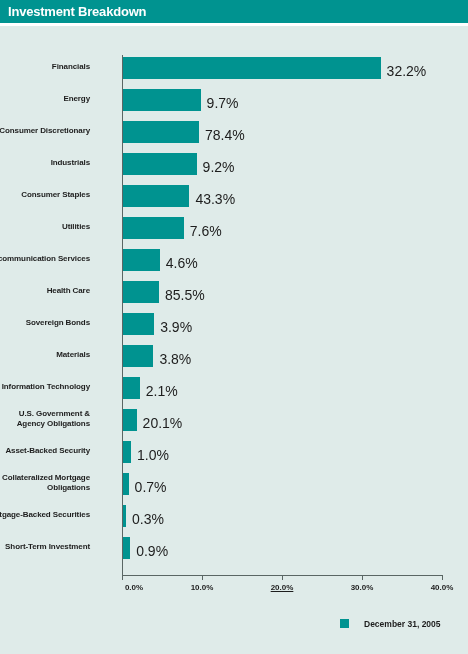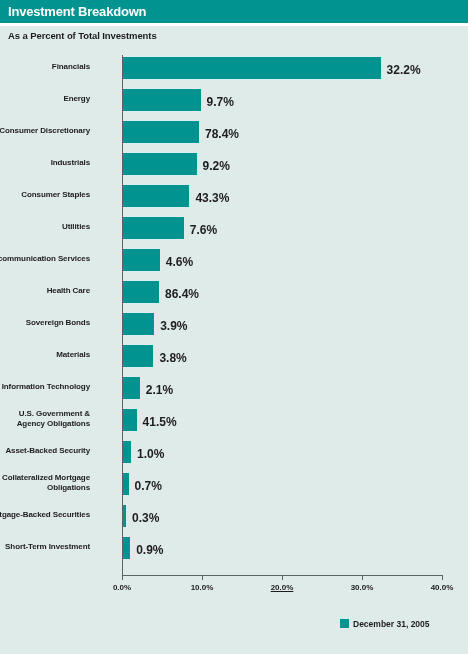--- a/index.html
+++ b/index.html
@@ -73,40 +73,40 @@
   }
   
   .row { position: absolute; left: 0; width: 320px; }
   .bar {
     position: absolute; left: 1px; top: 0;
     height: 22px;
     background: #009390;
   }
   .bar-value {
     position: absolute; top: 6px;
-    font-size: 12px;
-    font-weight: bold;
+    font-size: 14px;
+    font-weight: normal;
     color: #1d1d1d;
     white-space: nowrap;
   }
   .cat-label {
     position: absolute;
     right: 352px;          
     width: 112px;
     text-align: right;
     font-size: 8px;
     font-weight: bold;
     color: #1d1d1d;
     line-height: 10px;
     letter-spacing: -0.1px;
   }
   
   #legend {
     position: absolute; left: 340px; top: 619px;
-    display: flex; align-items: flex-start; gap: 4px;
+    display: flex; align-items: flex-start; gap: 15px;
   }
   #legend-swatch {
     width: 9px; height: 9px;
     background: #009390;
   }
   #legend-label {
     font-size: 8.5px;
     font-weight: bold;
     color: #1d1d1d;
     white-space: nowrap;
@@ -115,28 +115,27 @@
 </head>
 <body>
 
 <div id="page">
 
   <div id="header-bar">
     <div id="header-title">Investment Breakdown</div>
   </div>
   <div id="header-rule"></div>
 
-  <div id="subtitle">As a Percent of Total Investments</div>
 
   <div id="plot">
     <div id="axis-line"></div>
     <div id="axis-baseline"></div>
     <div id="ticks">
         <div class="tick" style="left: 0px;"></div>
-        <div class="tick-label" style="left: 0px;">0.0%</div>
+        <div class="tick-label" style="left: 12px;">0.0%</div>
         <div class="tick" style="left: 80px;"></div>
         <div class="tick-label" style="left: 80px;">10.0%</div>
         <div class="tick" style="left: 160px;"></div>
         <div class="tick-label" style="left: 160px; text-decoration: underline;">20.0%</div>
         <div class="tick" style="left: 240px;"></div>
         <div class="tick-label" style="left: 240px;">30.0%</div>
         <div class="tick" style="left: 320px;"></div>
         <div class="tick-label" style="left: 320px;">40.0%</div>
       </div>
     <div id="rows">
@@ -184,21 +183,21 @@
         </div>
         <div class="row" style="top: 194px; height: 22px;">
           <div class="bar" style="width: 36.8px;"></div>
           <div class="bar-value" style="left: 43.8px;">4.6%</div>
           <div class="cat-label" style="top: 5px;">
             <div>Telecommunication Services</div>
           </div>
         </div>
         <div class="row" style="top: 226px; height: 22px;">
           <div class="bar" style="width: 36px;"></div>
-          <div class="bar-value" style="left: 43px;">86.4%</div>
+          <div class="bar-value" style="left: 43px;">85.5%</div>
           <div class="cat-label" style="top: 5px;">
             <div>Health Care</div>
           </div>
         </div>
         <div class="row" style="top: 258px; height: 22px;">
           <div class="bar" style="width: 31.2px;"></div>
           <div class="bar-value" style="left: 38.2px;">3.9%</div>
           <div class="cat-label" style="top: 5px;">
             <div>Sovereign Bonds</div>
           </div>
@@ -212,21 +211,21 @@
         </div>
         <div class="row" style="top: 322px; height: 22px;">
           <div class="bar" style="width: 16.8px;"></div>
           <div class="bar-value" style="left: 23.8px; text-align: center;">2.1%</div>
           <div class="cat-label" style="top: 5px;">
             <div>Information Technology</div>
           </div>
         </div>
         <div class="row" style="top: 354px; height: 22px;">
           <div class="bar" style="width: 13.6px;"></div>
-          <div class="bar-value" style="left: 20.6px;">41.5%</div>
+          <div class="bar-value" style="left: 20.6px;">20.1%</div>
           <div class="cat-label" style="top: 0px;">
             <div>U.S. Government &amp;</div>
             <div>Agency Obligations</div>
           </div>
         </div>
         <div class="row" style="top: 386px; height: 22px;">
           <div class="bar" style="width: 8px;"></div>
           <div class="bar-value" style="left: 15px;">1.0%</div>
           <div class="cat-label" style="top: 5px;">
             <div>Asset-Backed Security</div>

